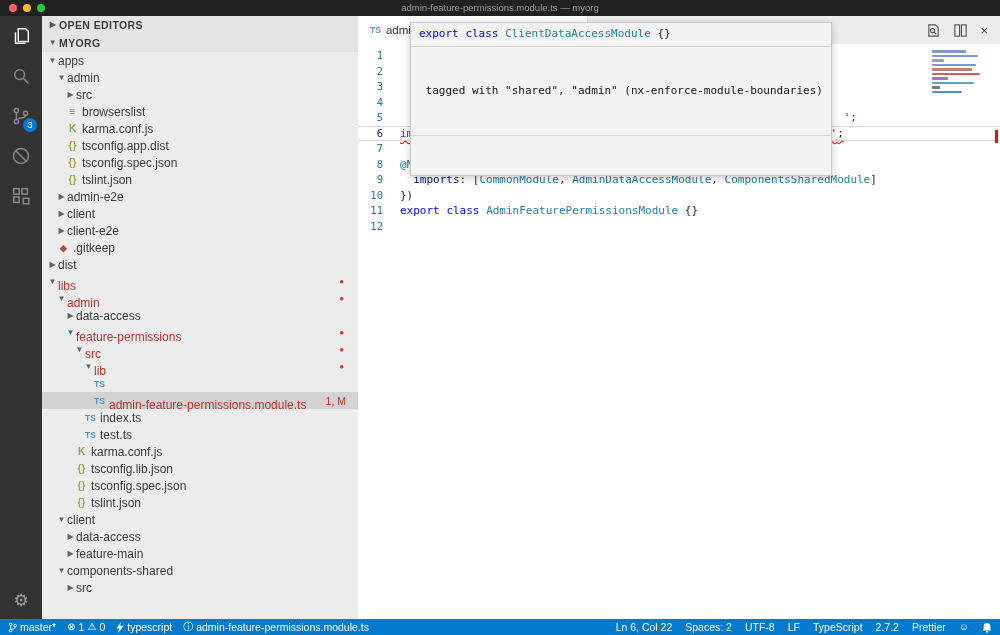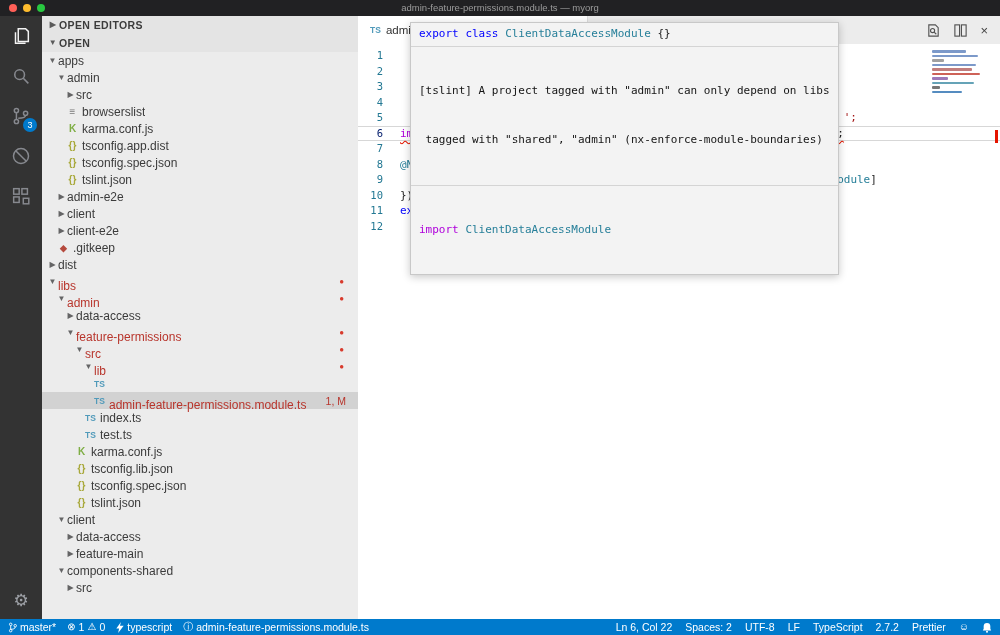--- a/index.html
+++ b/index.html
@@ -143,21 +143,21 @@
       <div class="ab-bottom">⚙</div>
     </div>
 
     <div class="sidebar">
       <div class="sb-section">
         <span class="tw">▶</span>
         <span>OPEN EDITORS</span>
       </div>
       <div class="sb-section">
         <span class="tw">▼</span>
-        <span>OPEN</span>
+        <span>MYORG</span>
       </div>
       <div id="tree">
           <div class="row" style="padding-left: 5px;">
             <span class="twisty">▼</span>
             <span class="rlabel">apps</span>
           </div>
           <div class="row" style="padding-left: 14px;">
             <span class="twisty">▼</span>
             <span class="rlabel">admin</span>
           </div>
@@ -376,26 +376,24 @@
             <div class="mbar" style="width: 8px; background: rgb(85, 85, 85);"></div>
             <div class="mbar" style="width: 30px; background: rgb(43, 111, 176);"></div>
           </div>
         <div class="ruler-mark"></div>
       </div>
 
       <div class="hover-popup">
         <div class="hp-sec" id="hp-sig"><span class="tk-kw">export</span><span class="tk-plain"> </span><span class="tk-kw">class</span><span class="tk-plain"> </span><span class="tk-type">ClientDataAccessModule</span><span class="tk-plain"> {}</span></div>
         <div class="hp-div"></div>
         <div class="hp-sec hp-lint">
-          <div>[tslint] A project tagged with "admin" can only depend on libs</div>
           <div> tagged with "shared", "admin" (nx-enforce-module-boundaries)</div>
         </div>
         <div class="hp-div"></div>
         <div class="hp-sec">
-          <div id="hp-import"><span class="tk-ctrl">import</span><span class="tk-plain"> </span><span class="tk-type">ClientDataAccessModule</span></div>
         </div>
       </div>
     </div>
   </div>
 
   <div class="statusbar">
     <span class="sb-item">
       <svg width="9" height="11" viewBox="0 0 10 12" fill="none" stroke="#fff" stroke-width="1">
         <circle cx="3" cy="2.5" r="1.4"></circle>
           <circle cx="3" cy="9.5" r="1.4"></circle>

